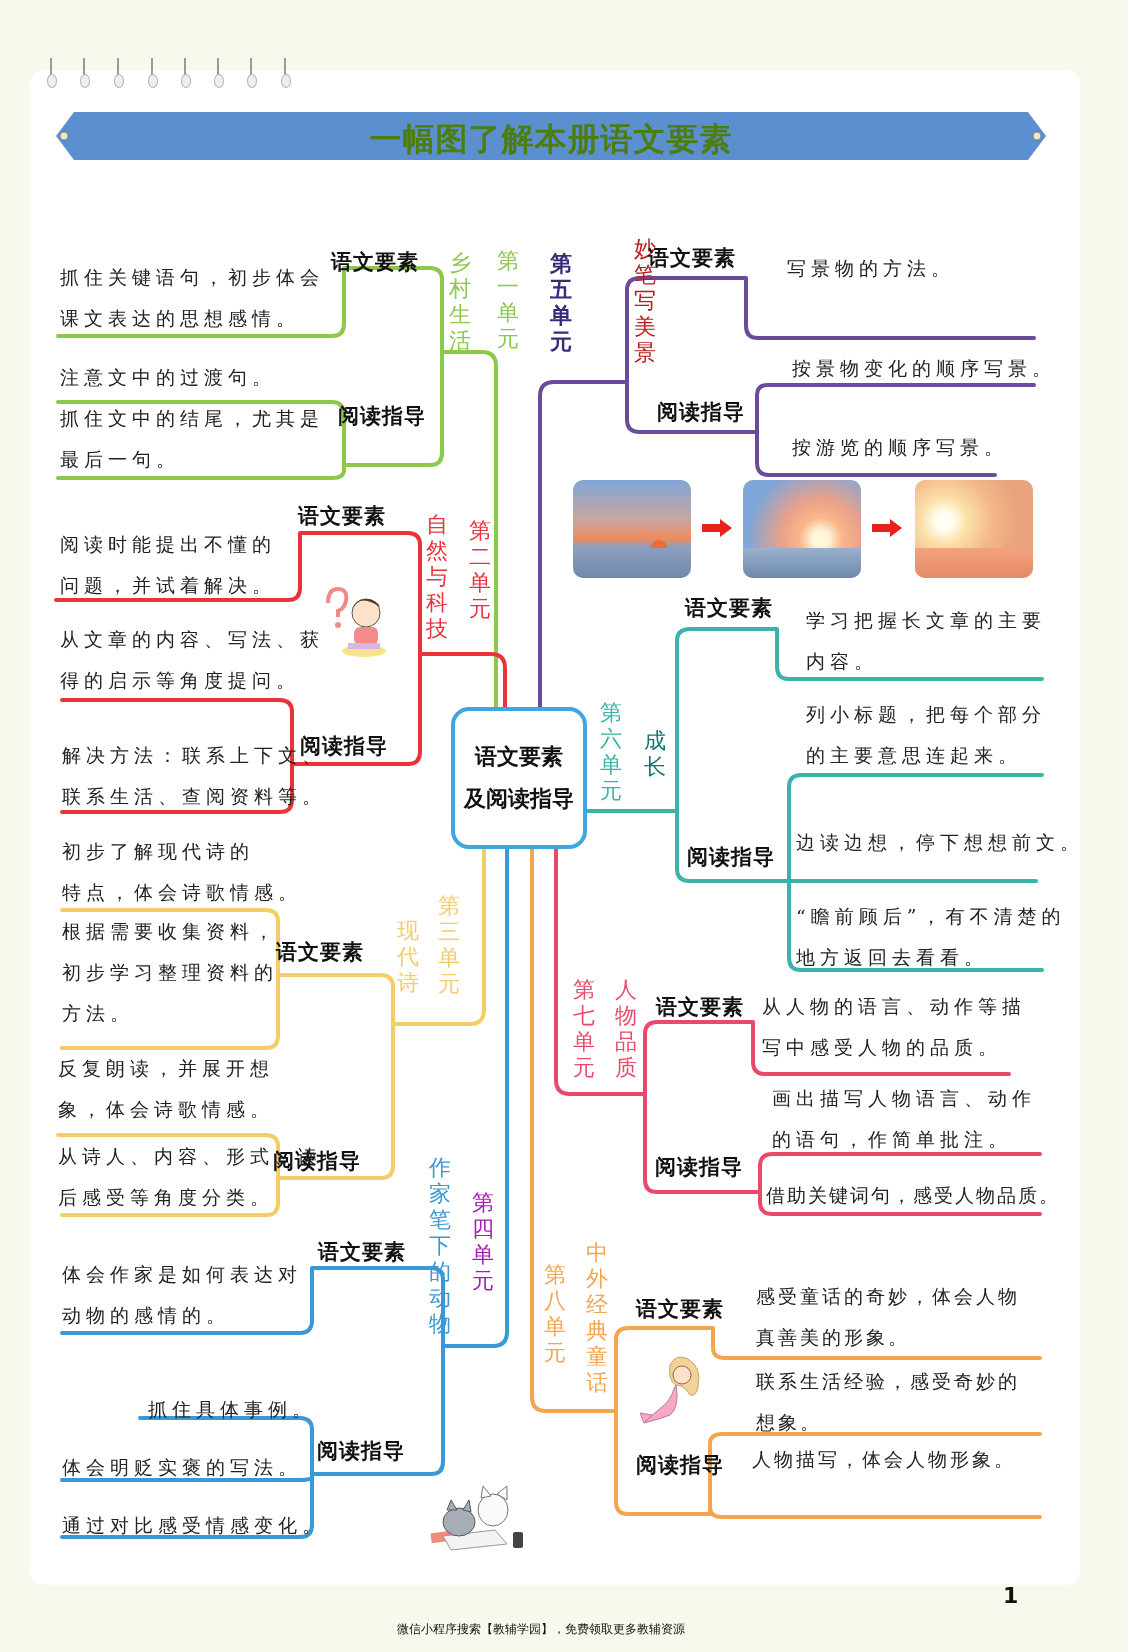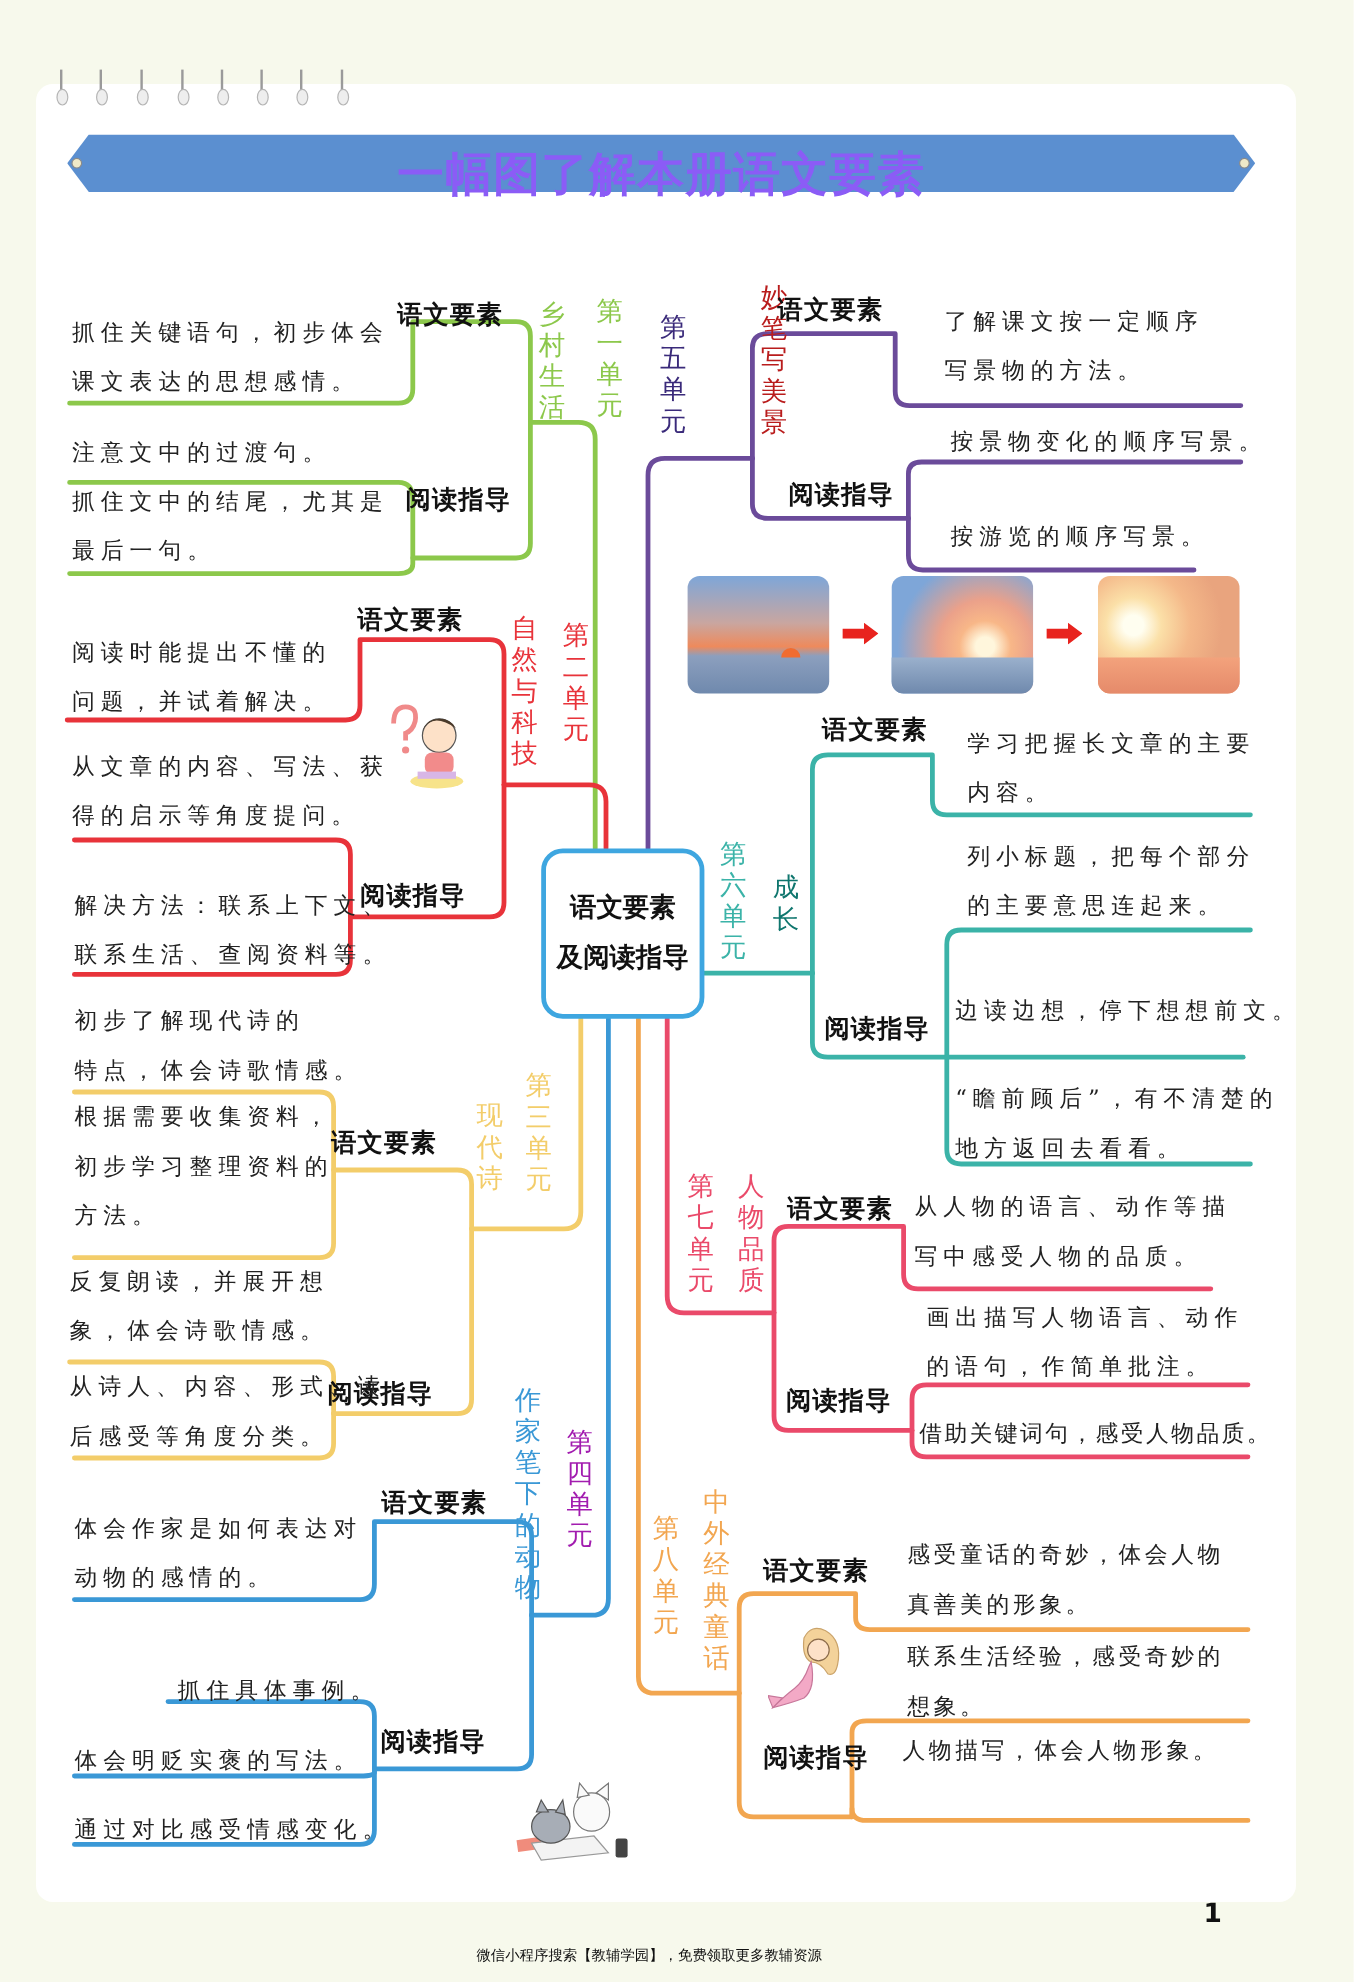--- a/index.html
+++ b/index.html
@@ -2,21 +2,21 @@
 <html><head>
 <meta charset="utf-8">
 <style>
   html,body{margin:0;padding:0;}
   body{width:1128px;height:1652px;background:#f7f9ec;position:relative;overflow:hidden;font-family:"DejaVu Sans","Liberation Sans",sans-serif;}
   .paper{position:absolute;left:30px;top:70px;width:1050px;height:1515px;background:#ffffff;border-radius:14px;}
   .ring{position:absolute;top:58px;width:8px;height:30px;}
   .ring .stem{position:absolute;left:3px;top:0;width:2px;height:22px;background:#9a9a9a;}
   .ring .loop{position:absolute;left:0;top:16px;width:8px;height:12px;border:1px solid #b5b5b5;border-radius:50%;background:#eee;}
   .banner{position:absolute;left:56px;top:112px;width:990px;height:48px;}
-  .banner-title{position:absolute;left:0;right:0;top:6px;text-align:center;color:#8b5cf6;font-size:39px;font-weight:bold;letter-spacing:1px;font-family:"DejaVu Sans",sans-serif;}
+  .banner-title{position:absolute;left:0;right:0;top:6px;text-align:center;color:#4d7c0f;font-size:32px;font-weight:bold;letter-spacing:1px;font-family:"DejaVu Sans",sans-serif;}
   svg.lines{position:absolute;left:0;top:0;width:1128px;height:1652px;}
   .t{position:absolute;font-family:"DejaVu Serif","Liberation Serif",serif;font-size:19px;color:#222;letter-spacing:5px;line-height:41px;white-space:nowrap;}
   .lbl{position:absolute;font-size:21px;font-weight:bold;color:#111;white-space:nowrap;letter-spacing:1px;}
   .v{position:absolute;font-size:22px;line-height:26px;width:26px;text-align:center;word-break:break-all;}
   .center{position:absolute;left:451px;top:707px;width:136px;height:142px;border:4px solid #3ea6e0;border-radius:18px;background:#fff;box-sizing:border-box;display:flex;flex-direction:column;justify-content:center;align-items:center;}
   .center span{font-size:22px;font-weight:bold;color:#111;line-height:42px;}
   .pic{position:absolute;top:480px;width:118px;height:98px;border-radius:10px;}
   .arrow{position:absolute;top:519px;width:30px;height:18px;}
   .pageno{position:absolute;left:1003px;top:1583px;font-size:22px;font-weight:bold;color:#111;}
   .footer{position:absolute;left:397px;top:1621px;font-size:12px;color:#111;}
@@ -221,26 +221,25 @@
 <svg style="position:absolute;left:425px;top:1480px" width="100" height="72">
   <rect x="6" y="52" width="20" height="10" fill="#f08c7c" transform="rotate(-8 16 57)"></rect>
   <path d="M18 56 L70 50 L82 64 L26 70Z" fill="#f3f3f3" stroke="#999"></path>
   <ellipse cx="34" cy="42" rx="16" ry="14" fill="#a7adb6" stroke="#555"></ellipse>
   <path d="M22 30 L26 20 L32 30Z M38 30 L44 20 L46 32Z" fill="#a7adb6" stroke="#555"></path>
   <ellipse cx="68" cy="30" rx="15" ry="16" fill="#fafafa" stroke="#777"></ellipse>
   <path d="M56 18 L58 6 L66 16Z M72 14 L82 6 L82 20Z" fill="#fafafa" stroke="#777"></path>
   <rect x="88" y="52" width="10" height="16" fill="#444" rx="2"></rect>
 </svg>
 
-<div class="v" style="left:548px;top:261px;color:#3a2a7a;font-weight:normal">第五单元</div>
+<div class="v" style="left:548px;top:251px;color:#3a2a7a;font-weight:bold">第五单元</div>
 <div class="v" style="left:632px;top:236px;color:#b91c1c;font-weight:normal">妙笔写美景</div>
 <div class="lbl" style="left:648px;top:244px">语文要素</div>
 <div class="lbl" style="left:657px;top:398px">阅读指导</div>
 <div class="t" style="left:787px;top:248px">
-  <div>了解课文按一定顺序</div>
     <div>写景物的方法。</div>
 </div>
 <div class="t" style="left:792px;top:348px">按景物变化的顺序写景。</div>
 <div class="t" style="left:792px;top:427px">按游览的顺序写景。</div>
 
 <div>
   <div class="pic" style="left:573px;background:linear-gradient(#7ea6d8 0%,#c9a6a0 40%,#ee8a5c 60%,#8c9fbe 68%,#6f89ad 100%)">
     <div style="position:absolute;left:78px;top:60px;width:16px;height:8px;background:#f06c30;border-radius:8px 8px 0 0"></div>
   </div>
   <svg class="arrow" style="left:702px" viewBox="0 0 30 18">

